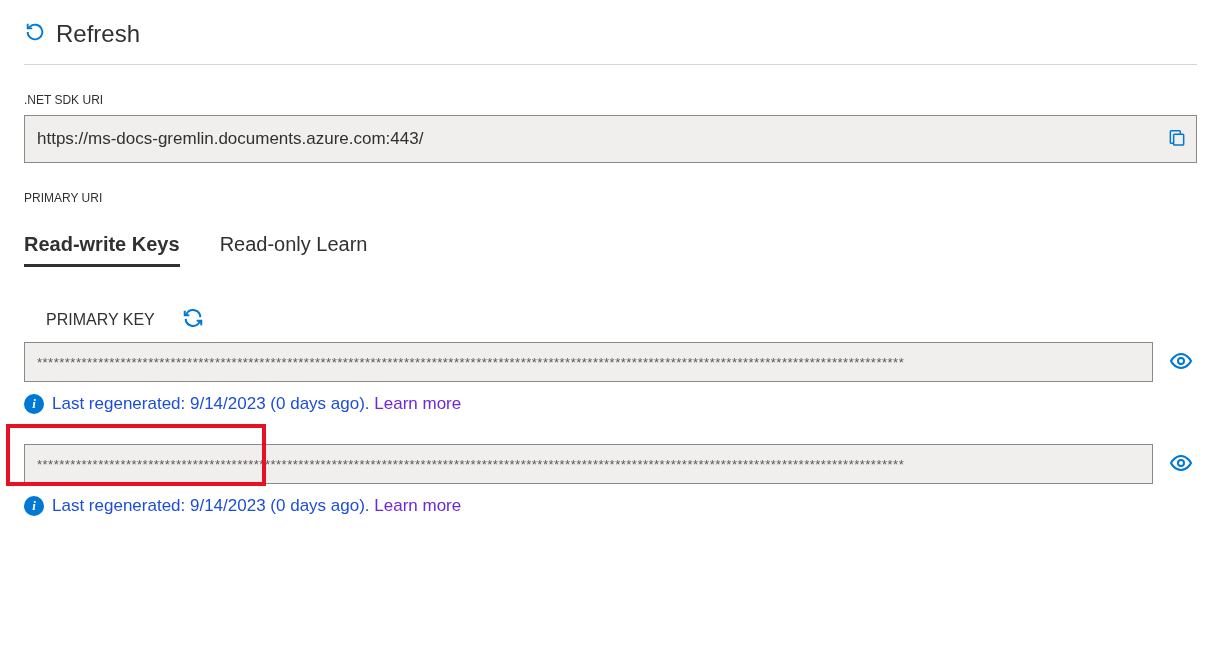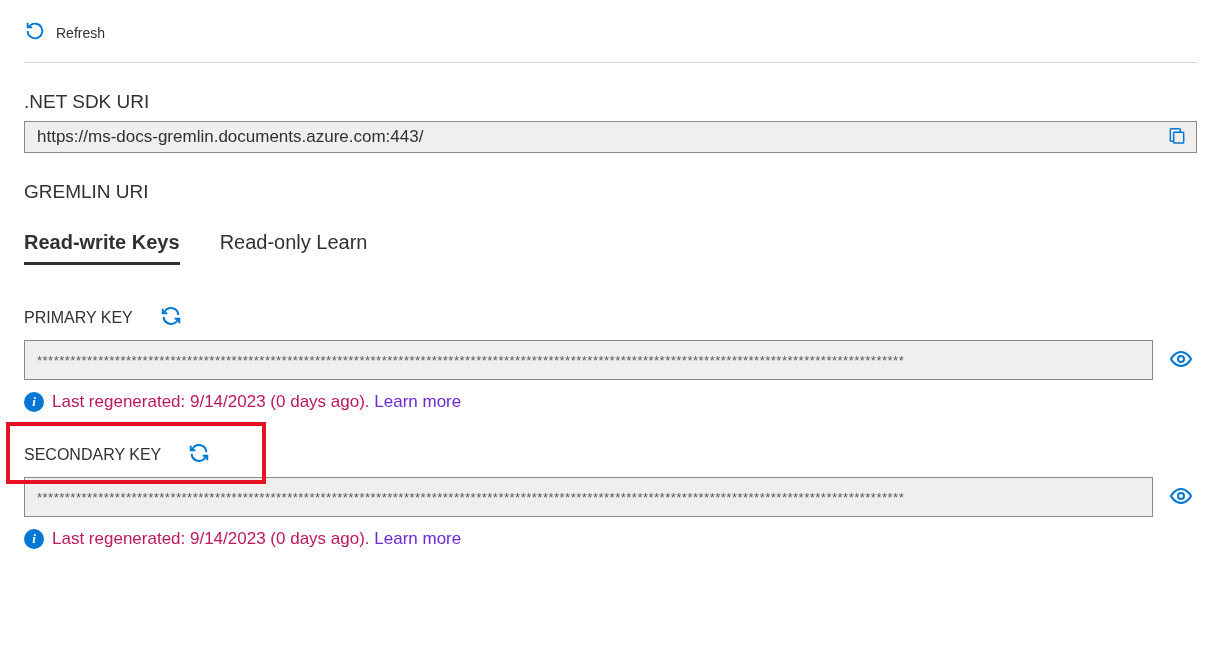--- a/index.html
+++ b/index.html
@@ -20,42 +20,42 @@
       gap: 10px;
       padding-bottom: 16px;
       border-bottom: 1px solid #d6d6d6;
       margin-bottom: 28px;
     }
     .refresh-icon svg {
       width: 22px;
       height: 22px;
     }
     .refresh-label {
-      font-size: 14px;
+      font-size: 24px;
       color: #323130;
     }
     .field-group {
       margin-bottom: 28px;
     }
     .field-label {
-      font-size: 19px;
+      font-size: 12px;
       color: #323130;
       margin-bottom: 8px;
       display: flex;
       align-items: center;
       gap: 8px;
     }
     .input-row {
       display: flex;
       align-items: center;
       gap: 10px;
     }
     .text-input {
       flex: 1;
-      height: 32px;
+      height: 48px;
       border: 1px solid #8a8a8a;
       background: #f0efed;
       padding: 0 12px;
       font-size: 17px;
       color: #323130;
       font-family: inherit;
       position: relative;
     }
     .input-wrap {
       position: relative;
@@ -98,20 +98,21 @@
       border-bottom: 3px solid #323130;
     }
     .key-section {
       margin-bottom: 30px;
     }
     .key-label-row {
       display: flex;
       align-items: center;
       gap: 27px;
       margin-bottom: 10px;
+      margin-left: 22px;
     }
     .key-label {
       font-size: 16px;
       color: #323130;
     }
     .regen-icon svg {
       width: 22px;
       height: 22px;
     }
     .key-input-row {
@@ -157,21 +158,21 @@
       color: #fff;
       display: flex;
       align-items: center;
       justify-content: center;
       font-size: 13px;
       font-weight: bold;
       font-style: italic;
       font-family: Georgia, serif;
     }
     .info-text {
-      color: #be185d;
+      color: #1d4ed8;
     }
     .learn-link {
       color: #6d28d9;
       text-decoration: none;
       cursor: pointer;
     }
     .highlight-box {
       border: 4px solid #e81123;
       position: absolute;
       pointer-events: none;
@@ -204,21 +205,21 @@
             <rect x="8" y="8" width="12" height="13" rx="1"></rect>
             <path d="M16 8V5a1 1 0 0 0-1-1H5a1 1 0 0 0-1 1v13a1 1 0 0 0 1 1h3"></path>
           </svg>
         </span>
       </button>
     </div>
   </div>
 </div>
 
 <div class="field-group">
-  <div class="field-label">GREMLIN URI</div>
+  <div class="field-label">PRIMARY URI</div>
 </div>
 
 <div class="tabs-row">
   <div class="tab active">Read-write Keys</div>
   <div class="tab">Read-only Learn</div>
 </div>
 
 <div class="key-section">
   <div class="key-label-row">
     <span class="key-label">PRIMARY KEY</span>
@@ -248,33 +249,20 @@
     <span class="info-icon">i</span>
     <span>
       <span class="info-text">Last regenerated: 9/14/2023 (0 days ago). </span>
       <a class="learn-link">Learn more</a>
     </span>
   </div>
 </div>
 
 <div class="key-section secondary-wrap">
   <div class="highlight-box" style="left:-18px; top:-20px; width:260px; height:62px;"></div>
-  <div class="key-label-row">
-    <span class="key-label">SECONDARY KEY</span>
-    <button class="regen-icon" style="background:transparent;border:none;cursor:pointer;">
-      <span>
-        <svg viewBox="0 0 24 24" fill="none" stroke="#0078d4" stroke-width="2.2">
-          <path d="M20 11A8 8 0 0 0 5 7.5L3 9"></path>
-          <polyline points="3,4 3,9 8,9"></polyline>
-          <path d="M4 13a8 8 0 0 0 15 3.5l2-1.5"></path>
-          <polyline points="21,20 21,15 16,15"></polyline>
-        </svg>
-      </span>
-    </button>
-  </div>
   <div class="key-input-row">
     <input type="text" class="key-input" readonly="" value="************************************************************************************************************************************************************" style="">
     <button class="eye-btn">
       <span>
         <svg viewBox="0 0 24 24" fill="none" stroke="#0078d4" stroke-width="2">
           <path d="M2 12s3.5-7 10-7 10 7 10 7-3.5 7-10 7S2 12 2 12z"></path>
           <circle cx="12" cy="12" r="3"></circle>
         </svg>
       </span>
     </button>

